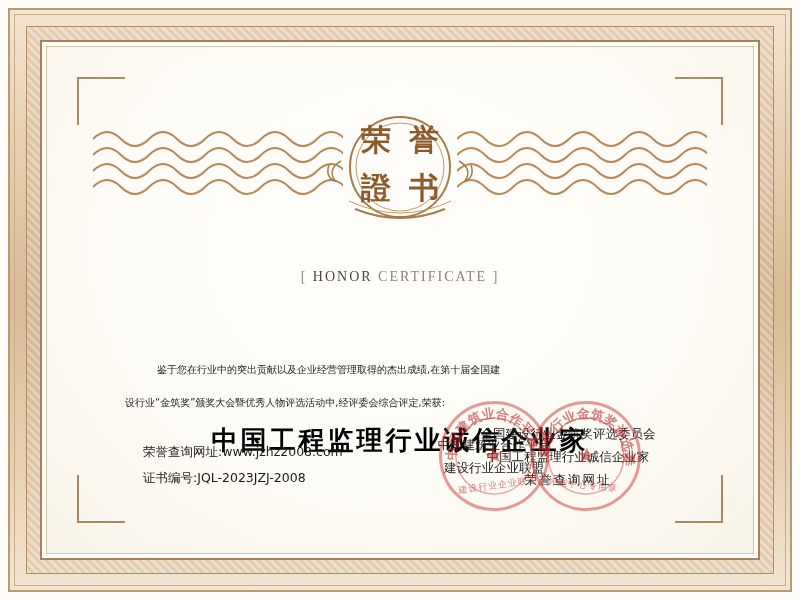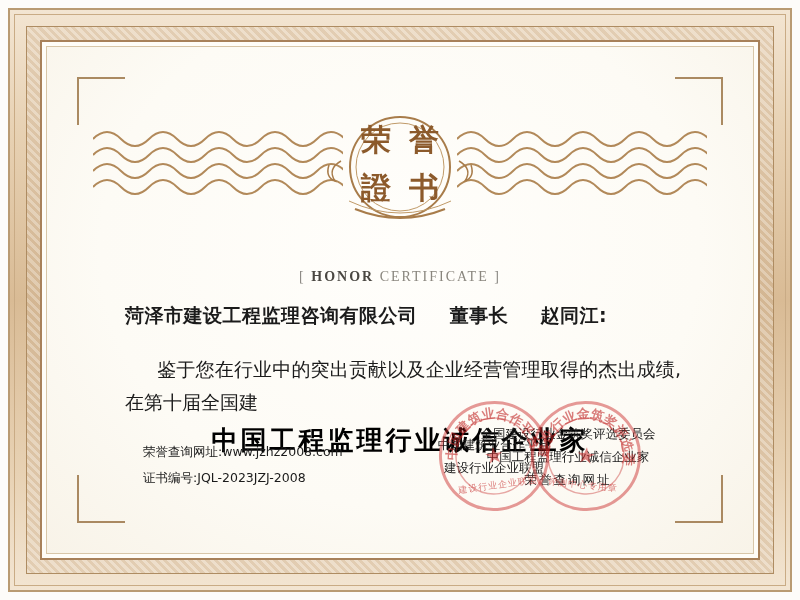--- a/index.html
+++ b/index.html
@@ -143,21 +143,21 @@
     position: absolute;
     top: 222px;
     width: 100%;
     text-align: center;
     color: #6d6a63;
     letter-spacing: 2px;
     font-size: 14px;
     font-family: "Liberation Serif", serif;
   }
   .honor-line .bracket { color: #8a8782; }
-  .honor-line .honor { font-weight: bold; color: #4a4742; letter-spacing: 2px; text-align: center; }
+  .honor-line .honor { font-weight: normal; color: #4a4742; letter-spacing: 2px; text-align: center; }
   .honor-line .cert  { color: #8a867e; letter-spacing: 2px; text-align: right; }
 
   
   .recipient {
     position: absolute;
     top: 256px;
     left: 78px;
     right: 78px;
     font-size: 19px;
     font-weight: bold;
@@ -166,21 +166,21 @@
     letter-spacing: 0.5px;
   }
   .recipient .gap { display: inline-block; width: 18px; }
 
   
   .body-text {
     position: absolute;
     top: 306px;
     left: 78px;
     right: 72px;
-    font-size: 19px;
+    font-size: 10px;
     line-height: 33px;
     color: #1b1b1b;
     font-family: "DejaVu Sans", sans-serif;
     text-align: justify;
   }
   .body-text .indent { display: inline-block; width: 32px; }
 
   
   .award-title {
     position: absolute;
@@ -331,32 +331,26 @@
       </div>
     </div>
 
     <div class="honor-line">
       <span class="bracket">[</span>
       <span class="honor">HONOR</span>
       <span class="cert">CERTIFICATE</span>
       <span class="bracket">]</span>
     </div>
 
-    <div class="recipient">
-      <span>菏泽市建设工程监理咨询有限公司</span>
-      <span class="gap"></span>
-      <span>董事长</span>
-      <span class="gap"></span>
-      <span>赵同江:</span>
-    </div>
 
     <div class="body-text">
       <div>
         <span class="indent"></span><span>鉴于您在行业中的突出贡献以及企业经营管理取得的杰出成绩,在第十届全国建</span>
       </div>
+      <div>设行业“金筑奖”颁奖大会暨优秀人物评选活动中,经评委会综合评定,荣获:</div>
     </div>
 
     <div class="award-title">中国工程监理行业诚信企业家</div>
 
     <div class="footer-left">
       <div>荣誉查询网址:www.jzhz2008.com</div>
       <div>证书编号:JQL-2023JZJ-2008</div>
     </div>
 
     <div class="footer-center">

